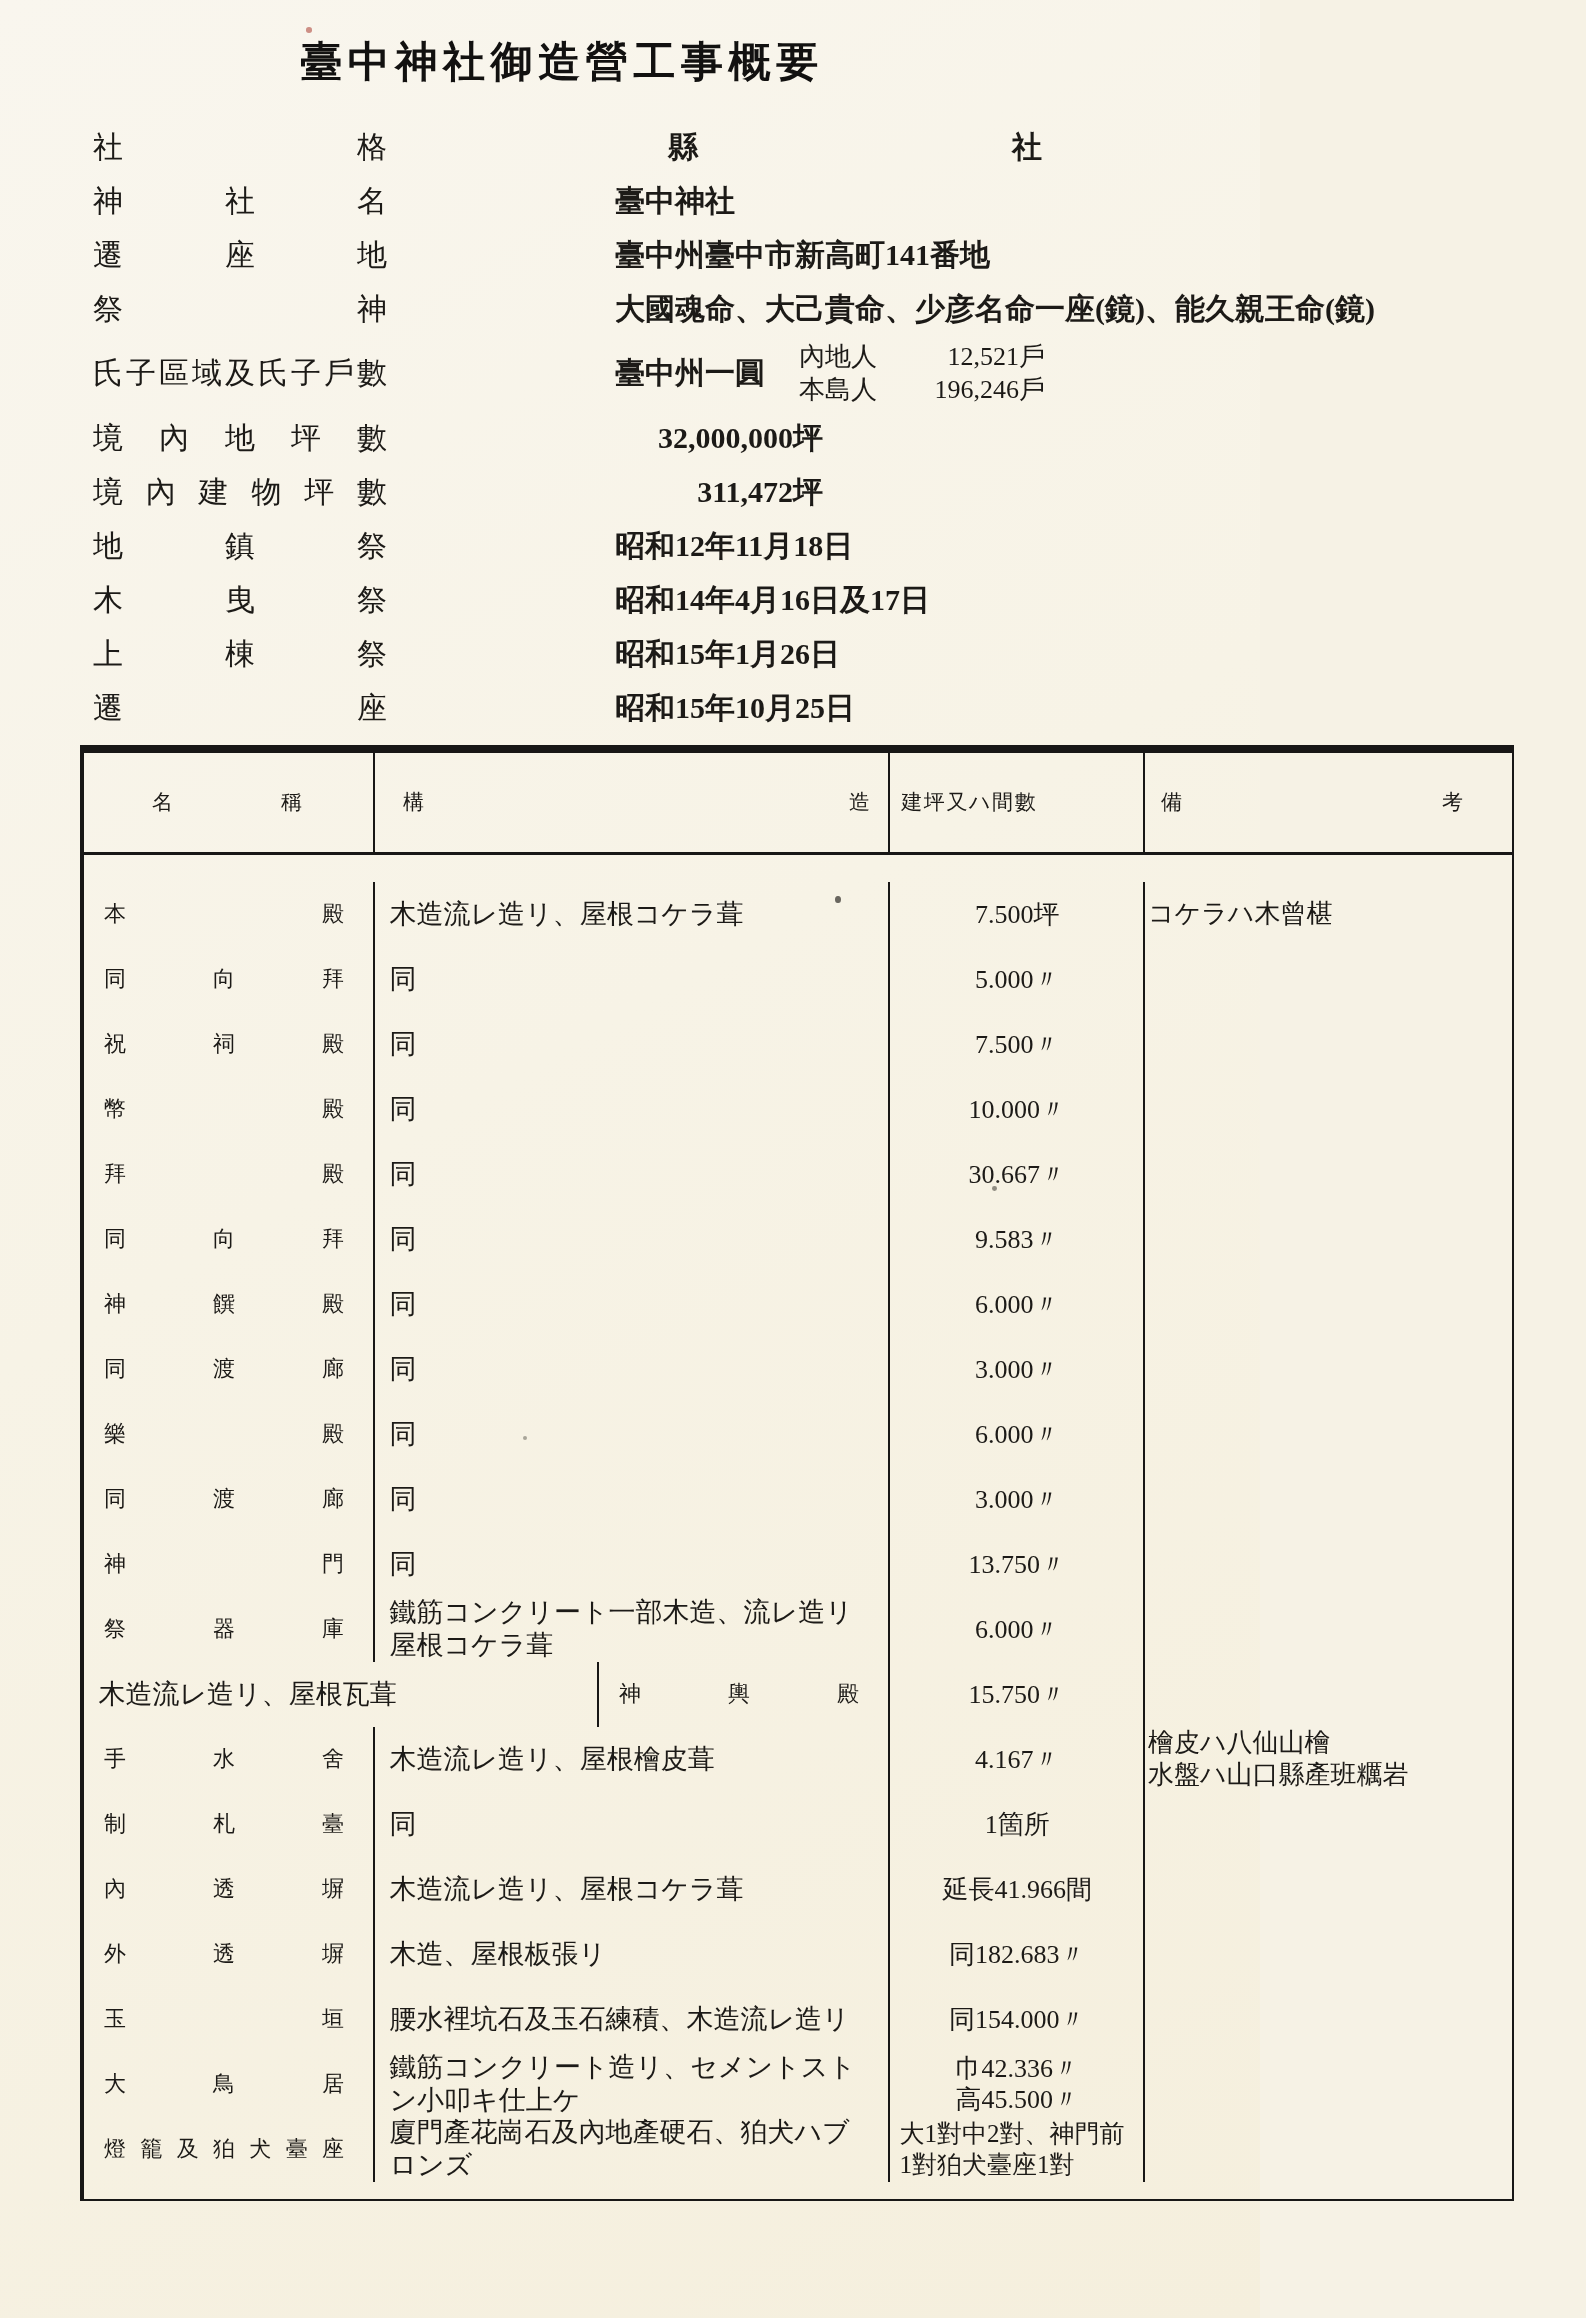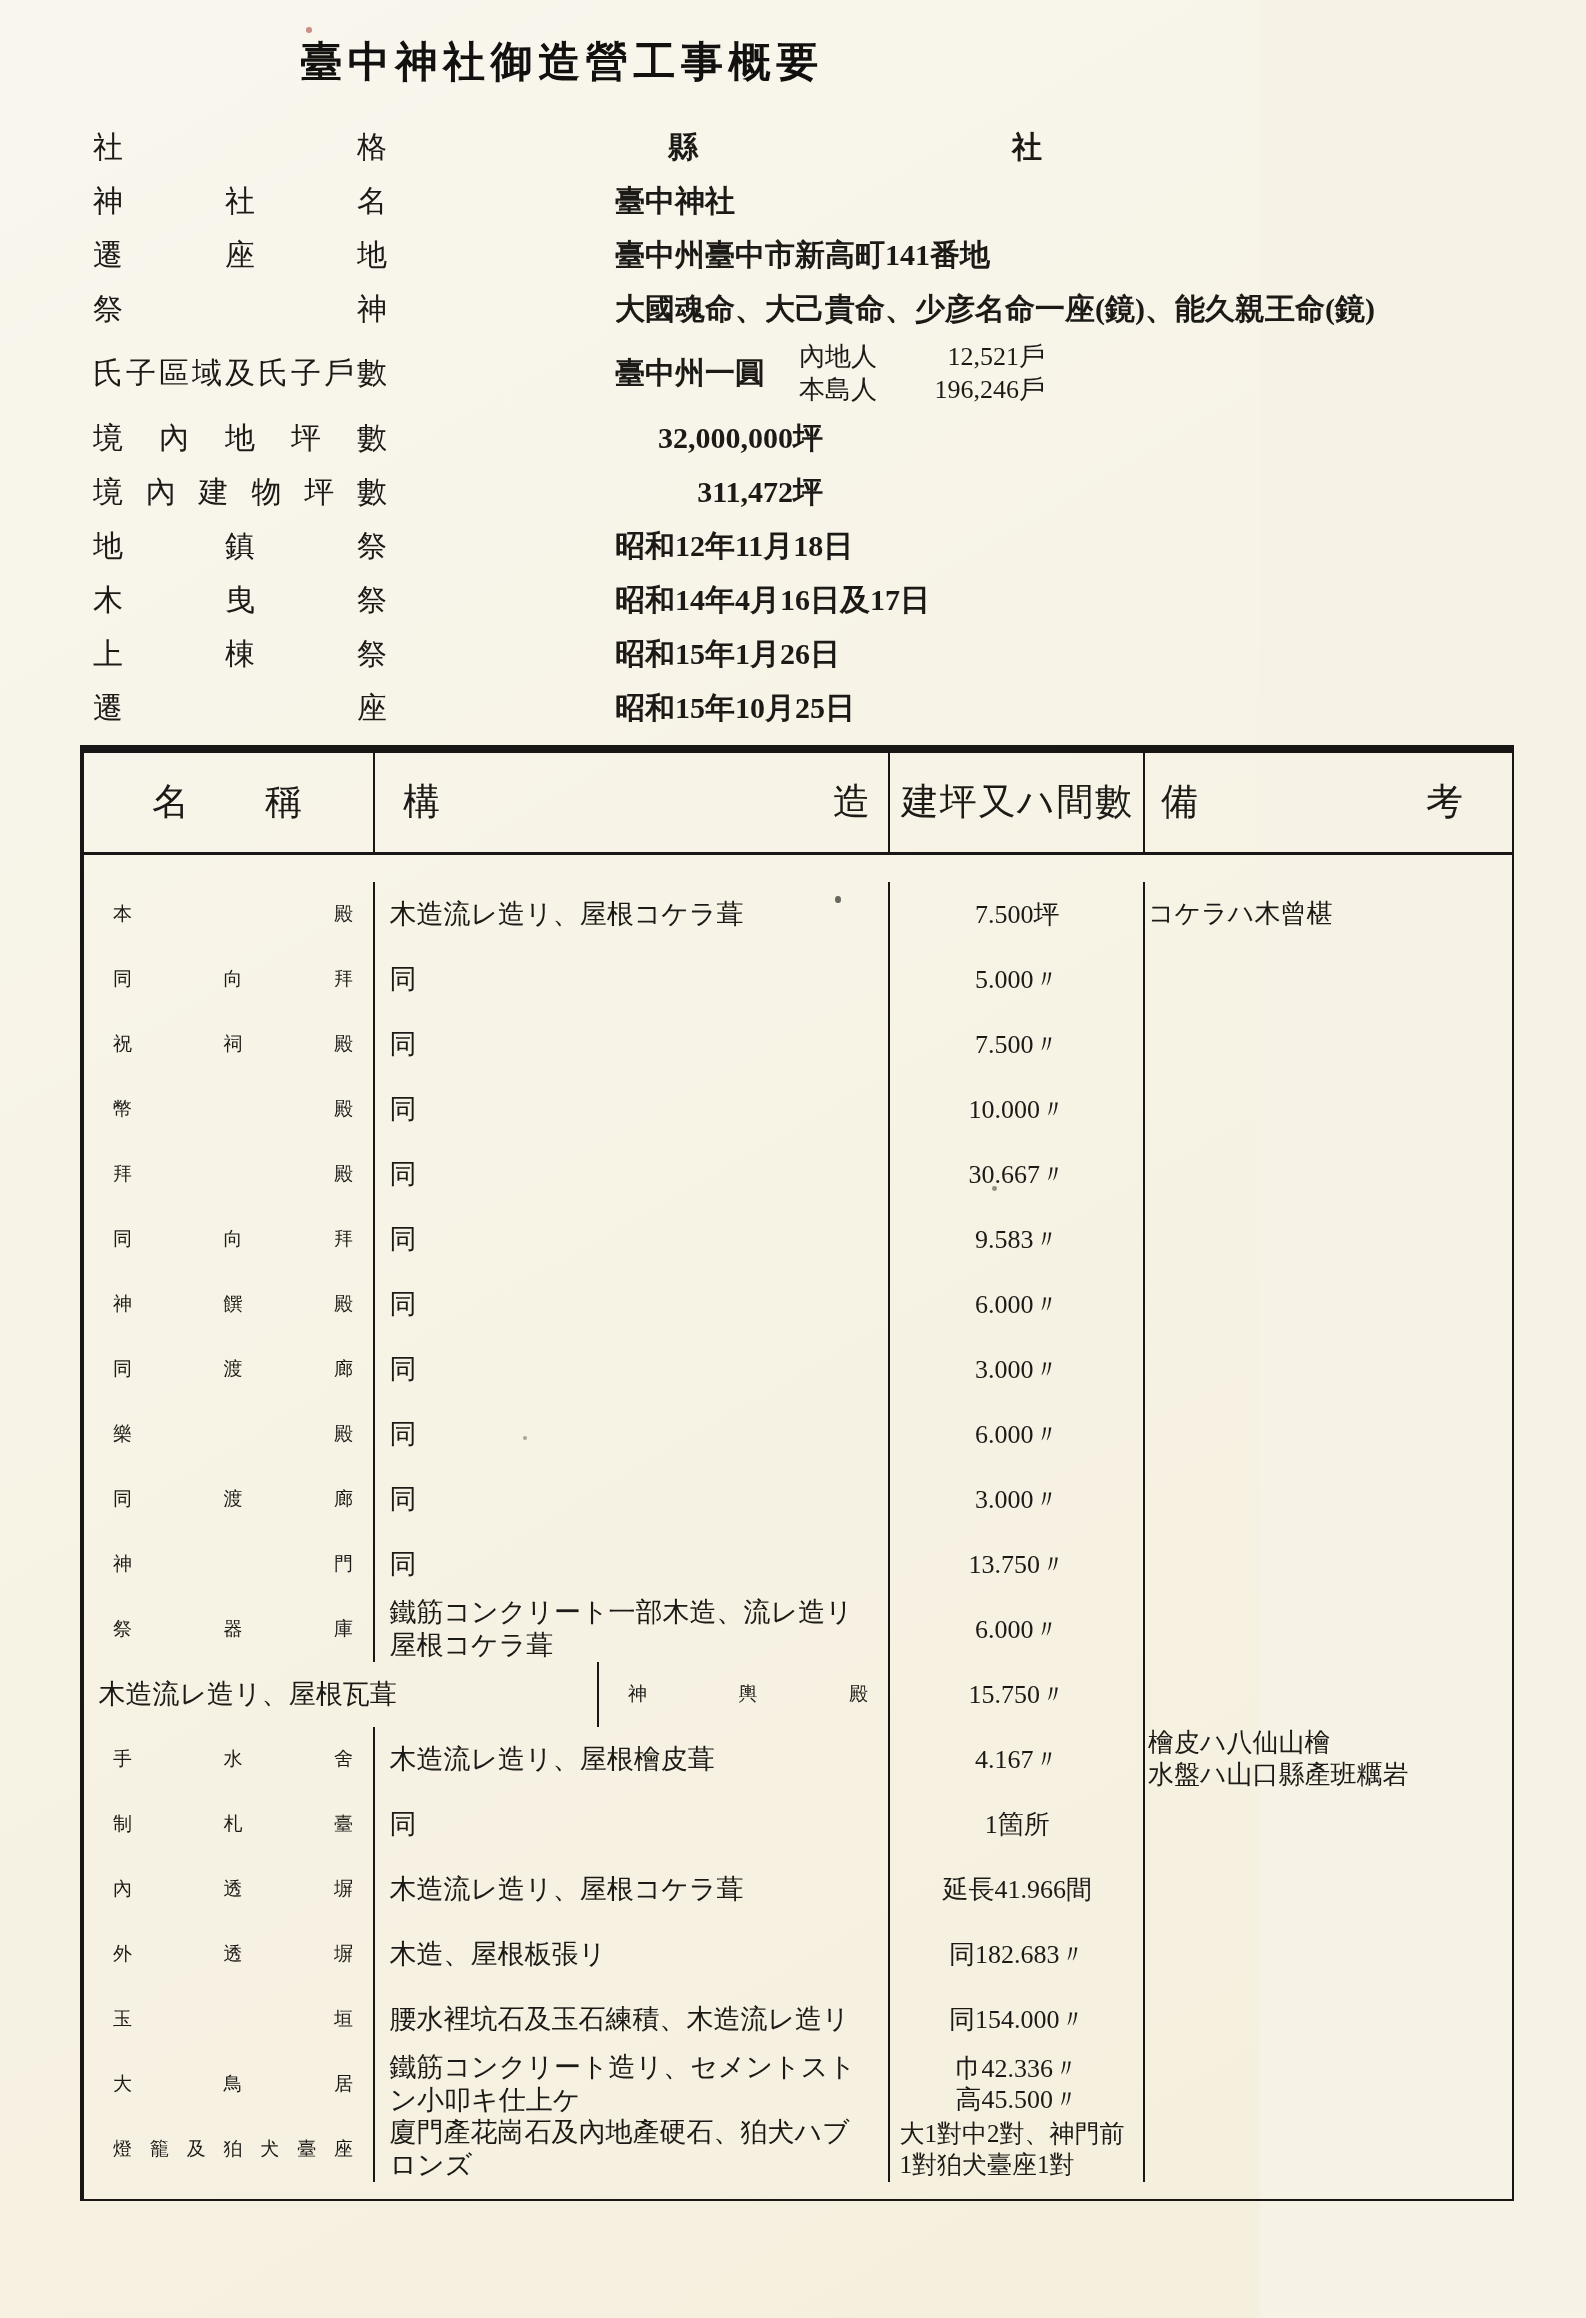--- a/index.html
+++ b/index.html
@@ -81,38 +81,38 @@
     width:1434px;
     border:2.4px solid #181716;
     border-top-width:8.8px;
     border-left-width:4.8px;
     background:transparent;
   }
   .thead{
     display:flex;
     height:102px;
     border-bottom:3.2px solid #181716;
-    font-size:37px;
+    font-size:21px;
   }
   .cell{ height:100%; display:flex; align-items:center; }
   .c1{ width:291px; border-right:2.4px solid #181716; }
   .c2{ width:515px; border-right:2.4px solid #181716; }
   .c3{ width:255px; border-right:2.4px solid #181716; }
   .c4{ flex:1; }
   .h-name{ margin-left:68px; width:150px; text-align:justify; text-align-last:justify; }
   .h-structure{ margin-left:28px; width:467px; text-align:justify; text-align-last:justify; }
   .h-qty{ margin-left:11.2px; letter-spacing:1.6px; }
   .h-remark{ margin-left:16px; width:302px; text-align:justify; text-align-last:justify; }
   .tbody{ display:flex; flex-direction:column; padding-top:27px; padding-bottom:17.6px; }
   .trow{ display:flex; height:65px; }
   .trow .cell{ align-items:center; }
   .name-inner{
-    margin-left:29px;
+    margin-left:20px;
     width:240px;
-    font-size:19px;
+    font-size:22px;
     text-align:justify;
     text-align-last:justify;
   }
   .structure-inner{
     padding:0 17.6px 0 14.4px;
     font-size:27px;
     line-height:1.22;
   }
   .qty-cell{ flex-direction:column; justify-content:center; align-items:stretch; padding:0 8px 0 9.6px; }
   .qty-line{

